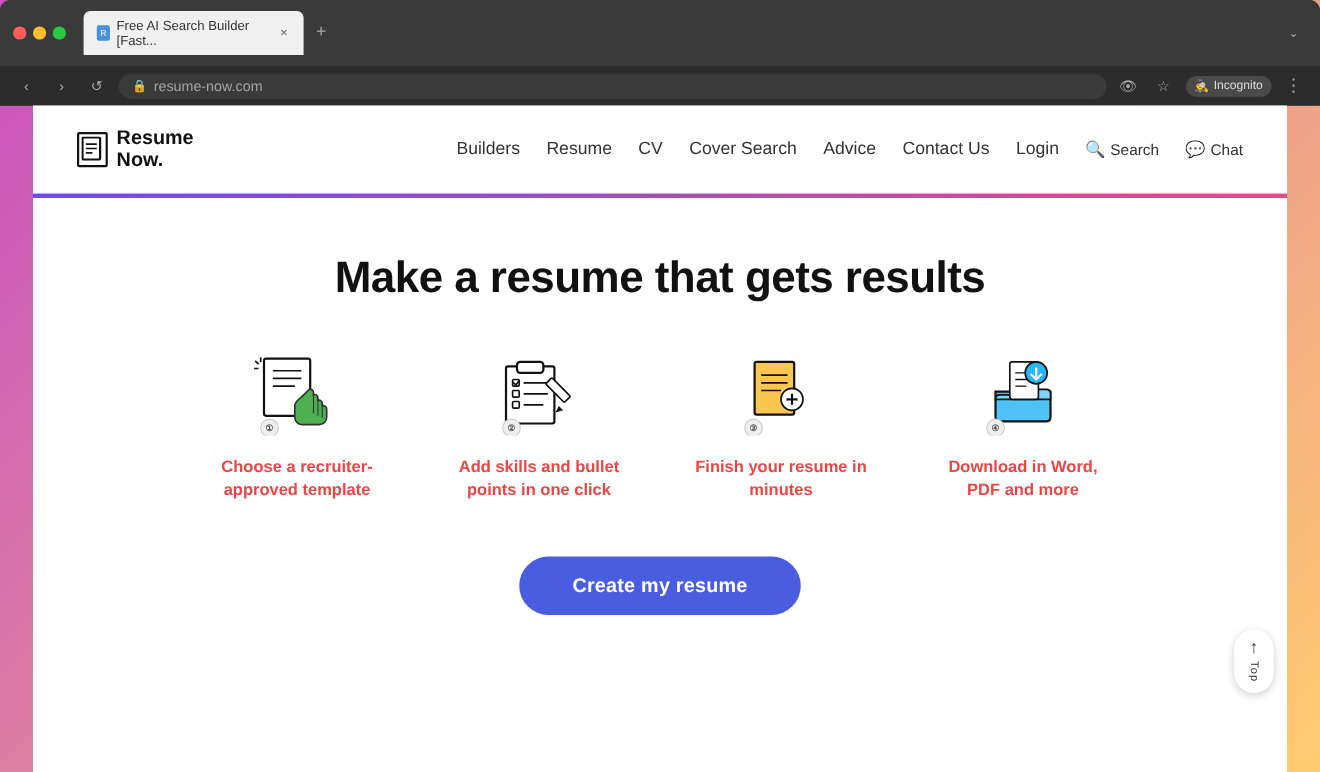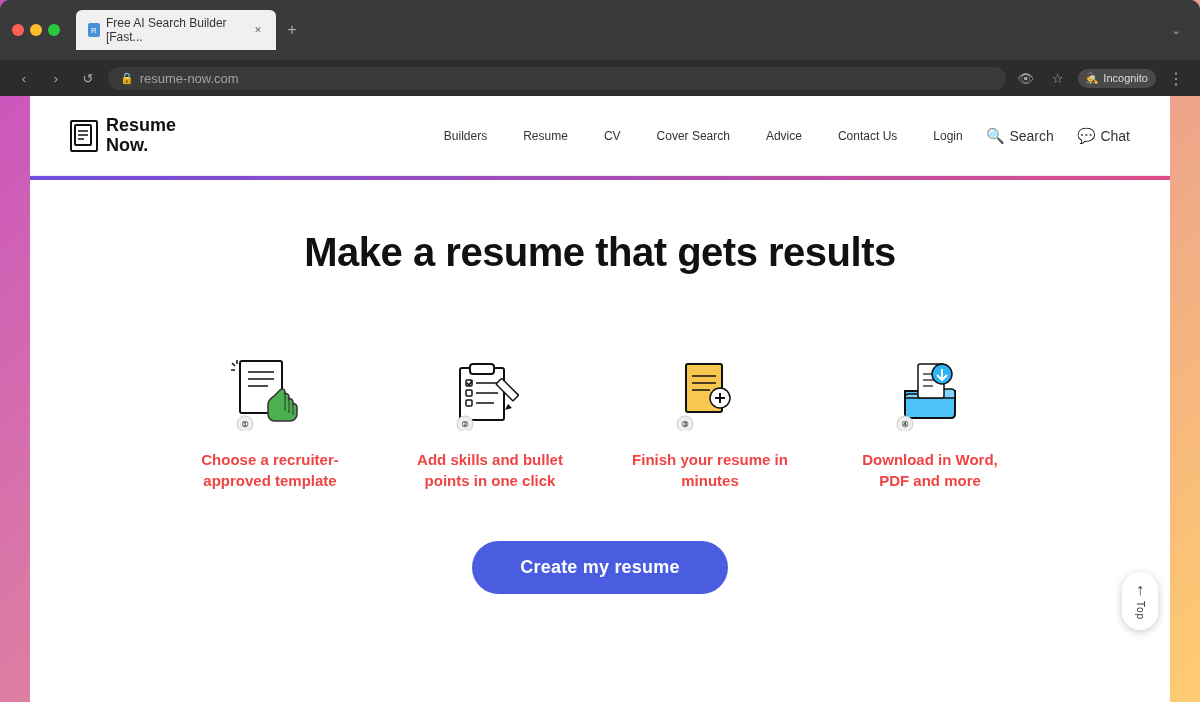--- a/index.html
+++ b/index.html
@@ -184,26 +184,25 @@
       color: #111;
       line-height: 1.1;
     }
     .logo-text span { display: block; font-size: 18px; }
     .nav-links {
       display: flex;
       align-items: center;
       gap: 24px;
     }
     .nav-link {
-      font-size: 12px;
+      font-size: 16px;
       color: #333;
       cursor: pointer;
       text-decoration: none;
       font-weight: 500;
-      margin-left: 12px;
     }
     .nav-search, .nav-chat {
       display: flex;
       align-items: center;
       gap: 4px;
       font-size: 14px;
       color: #333;
       cursor: pointer;
       font-weight: 500;
     }
@@ -214,21 +213,21 @@
     
     .hero-section {
       background: white;
       padding: 50px 40px 40px;
       text-align: center;
     }
     .hero-title {
       font-size: 40px;
       font-weight: 900;
       color: #111;
-      margin-bottom: 78px;
+      margin-bottom: 43px;
       letter-spacing: -0.5px;
     }
 
     
     .features-row {
       display: flex;
       justify-content: center;
       gap: 60px;
       margin-bottom: 50px;
       align-items: flex-start;

